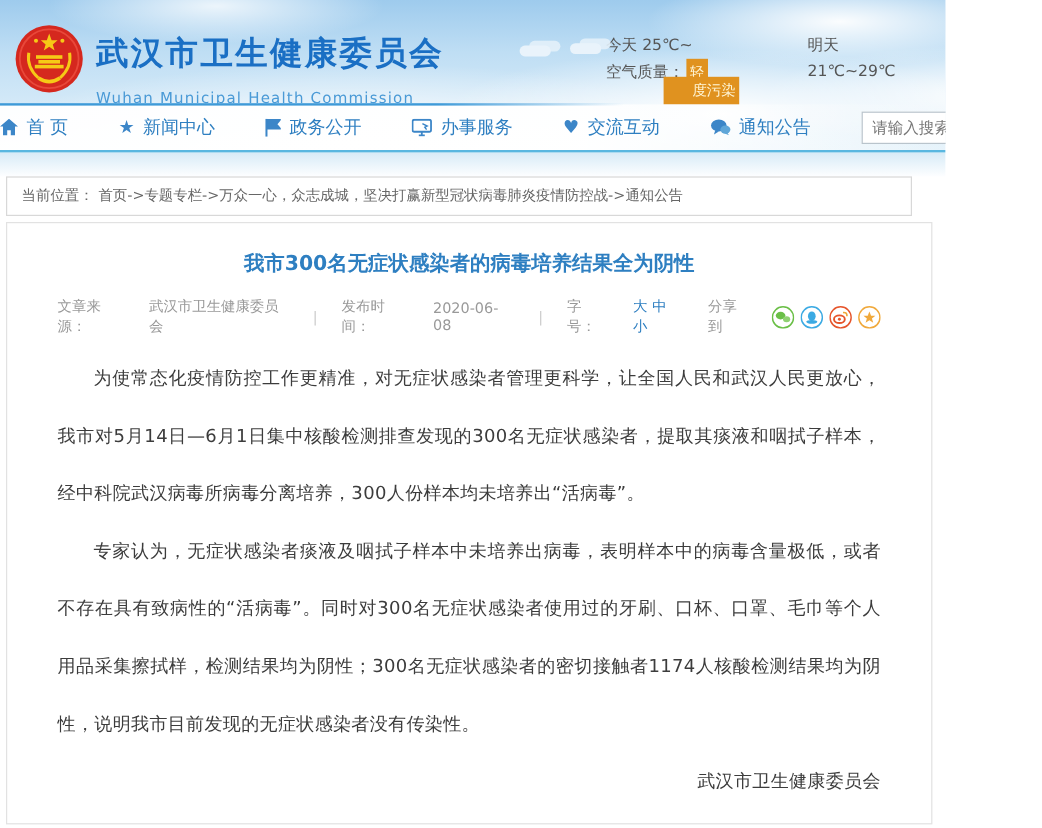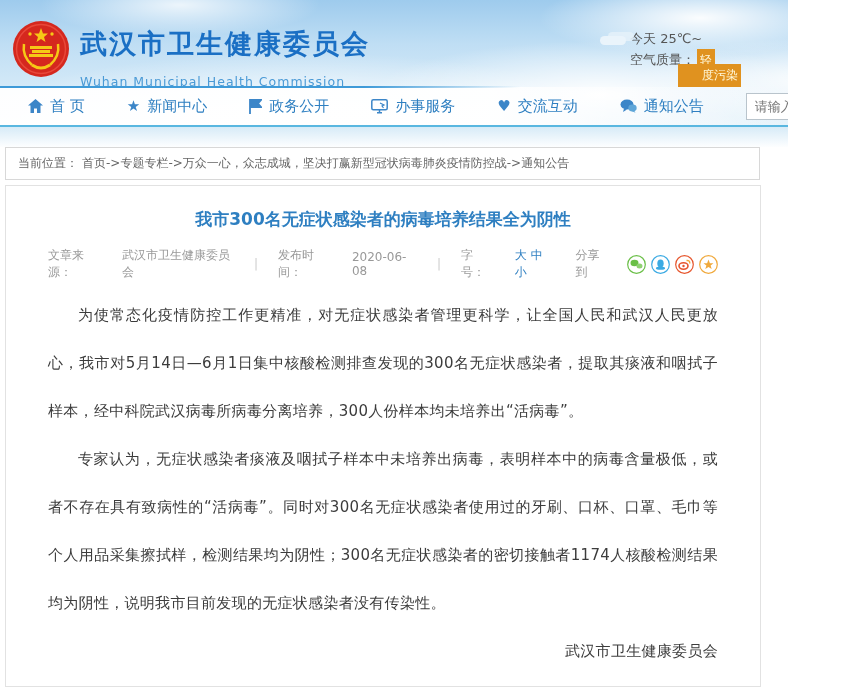--- a/index.html
+++ b/index.html
@@ -29,37 +29,36 @@
   .w-today { width:150px; margin-left:28px; position:relative; text-align:left; padding-left:12px; }
   .w-tomorrow { width:95px; margin-left:30px; text-align:left; }
   .change-city { cursor:pointer; }
   .aq-badge { display:inline-block; background:#e0921f; color:#fff7d8; font-size:12px;
               padding:1px 3px; margin-left:2px; }
   .aq-badge2 { position:absolute; left:58px; top:36px;padding-left:24px; }
   .w-cloud { position:absolute; width:26px; height:9px; background:#eef6fc; border-radius:10px;
              box-shadow:8px -4px 0 0 #e4f1fa; opacity:.9; }
 
   .nav { position:absolute; left:0; right:0; bottom:0; height:38px; display:flex; align-items:center;
-         padding-left:28px;
          background:linear-gradient(90deg, rgba(255,255,255,.96) 0%, rgba(255,255,255,.96) 62%, rgba(255,255,255,.25) 85%, rgba(255,255,255,0) 100%); }
   .nav-topline { position:absolute; top:-1px; left:0; height:2px; width:66%;
          background:linear-gradient(90deg,#3e9ad8 70%, rgba(62,154,216,0)); }
   .nav-item { display:flex; align-items:center; gap:7px; margin-right:42px; color:#2e7fc1;
               font-size:15px; font-weight:500; cursor:pointer; white-space:nowrap; }
   .nav-glyph { font-size:15px; line-height:1; color:#3c86c8; }
   .search { margin-left:auto; margin-right:14px; display:flex; align-items:center; }
   .search input { width:132px; height:27px; border:1px solid #b9c4cc; background:#fff;
                   padding:0 8px; font-size:13px; color:#444; outline:none; }
   .search input::placeholder { color:#777; }
 
   
   .gap-strip { height:20px; background:linear-gradient(180deg,#d7ebf7,#fdfeff); }
   .breadcrumb { margin:0 28px 5px 5px; border:1px solid #d8d8d8; background:#fff;
                 padding:7px 12px; font-size:12px; color:#666; display:flex; gap:4px; }
-  .article { margin:0 27px 0 5px; border:1px solid #e2e2e2; background:#fff; height:502px;
+  .article { margin:0 11px 0 5px; border:1px solid #e2e2e2; background:#fff; height:502px;
              padding:0 42px; overflow:hidden; }
   .article-title { margin-top:22px; text-align:center; color:#2e7fc1; font-size:17px; font-weight:bold; }
   .meta { margin-top:16px; display:flex; justify-content:center; align-items:center; gap:18px;
           font-size:12px; color:#999; }
   .meta .sep { color:#ccc; padding:0 2px; }
   .fsize span { color:#2e7fc1; cursor:pointer; margin:0 2px; }
   .share-icons { display:flex; gap:5px; align-items:center; }
   .share-icons svg { cursor:pointer; }
 
   .body-text { margin-top:10px; font-size:15px; color:#3c3c3c; line-height:48px;
@@ -94,20 +93,25 @@
 
     <div class="weather">
       <div class="w-col w-today">
         <span class="w-cloud" style="left:-18px; top:8px;"></span>
         <div>今天 25℃~</div>
         <div>
           <span>空气质量：</span><span class="aq-badge">轻</span>
         </div>
         <span class="aq-badge aq-badge2">度污染</span>
       </div>
+      <div class="w-col w-tomorrow">
+        <span class="w-cloud" style="left:-32px; top:10px;"></span>
+        <div>明天</div>
+        <div>21℃~29℃</div>
+      </div>
     </div>
 
     <div class="nav">
       <div class="nav-topline"></div>
 
       <a class="nav-item">
         <svg width="15" height="14" viewBox="0 0 15 14">
             <path d="M7.5 0 L15 6.5 H12.5 V14 H9 V9.5 H6 V14 H2.5 V6.5 H0 Z" fill="#3c86c8"></path>
           </svg>
         <span>首 页</span>

